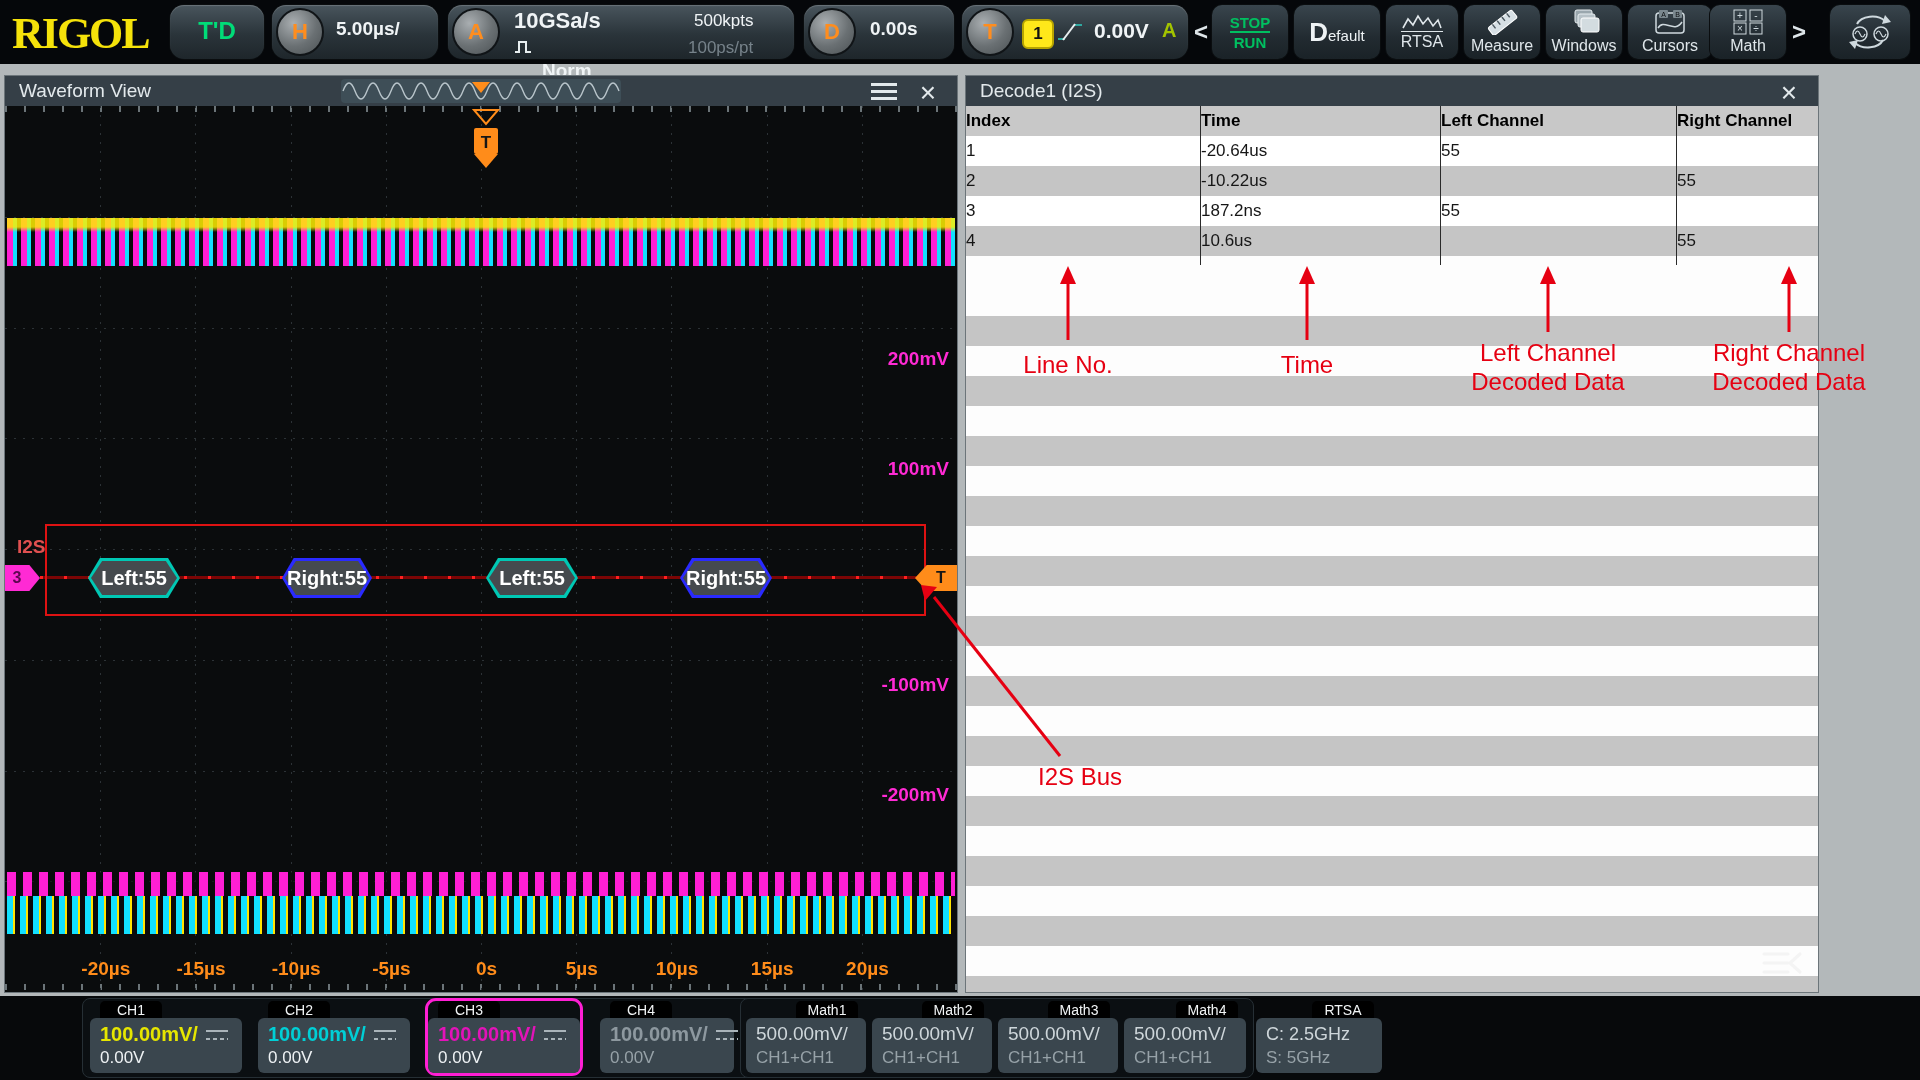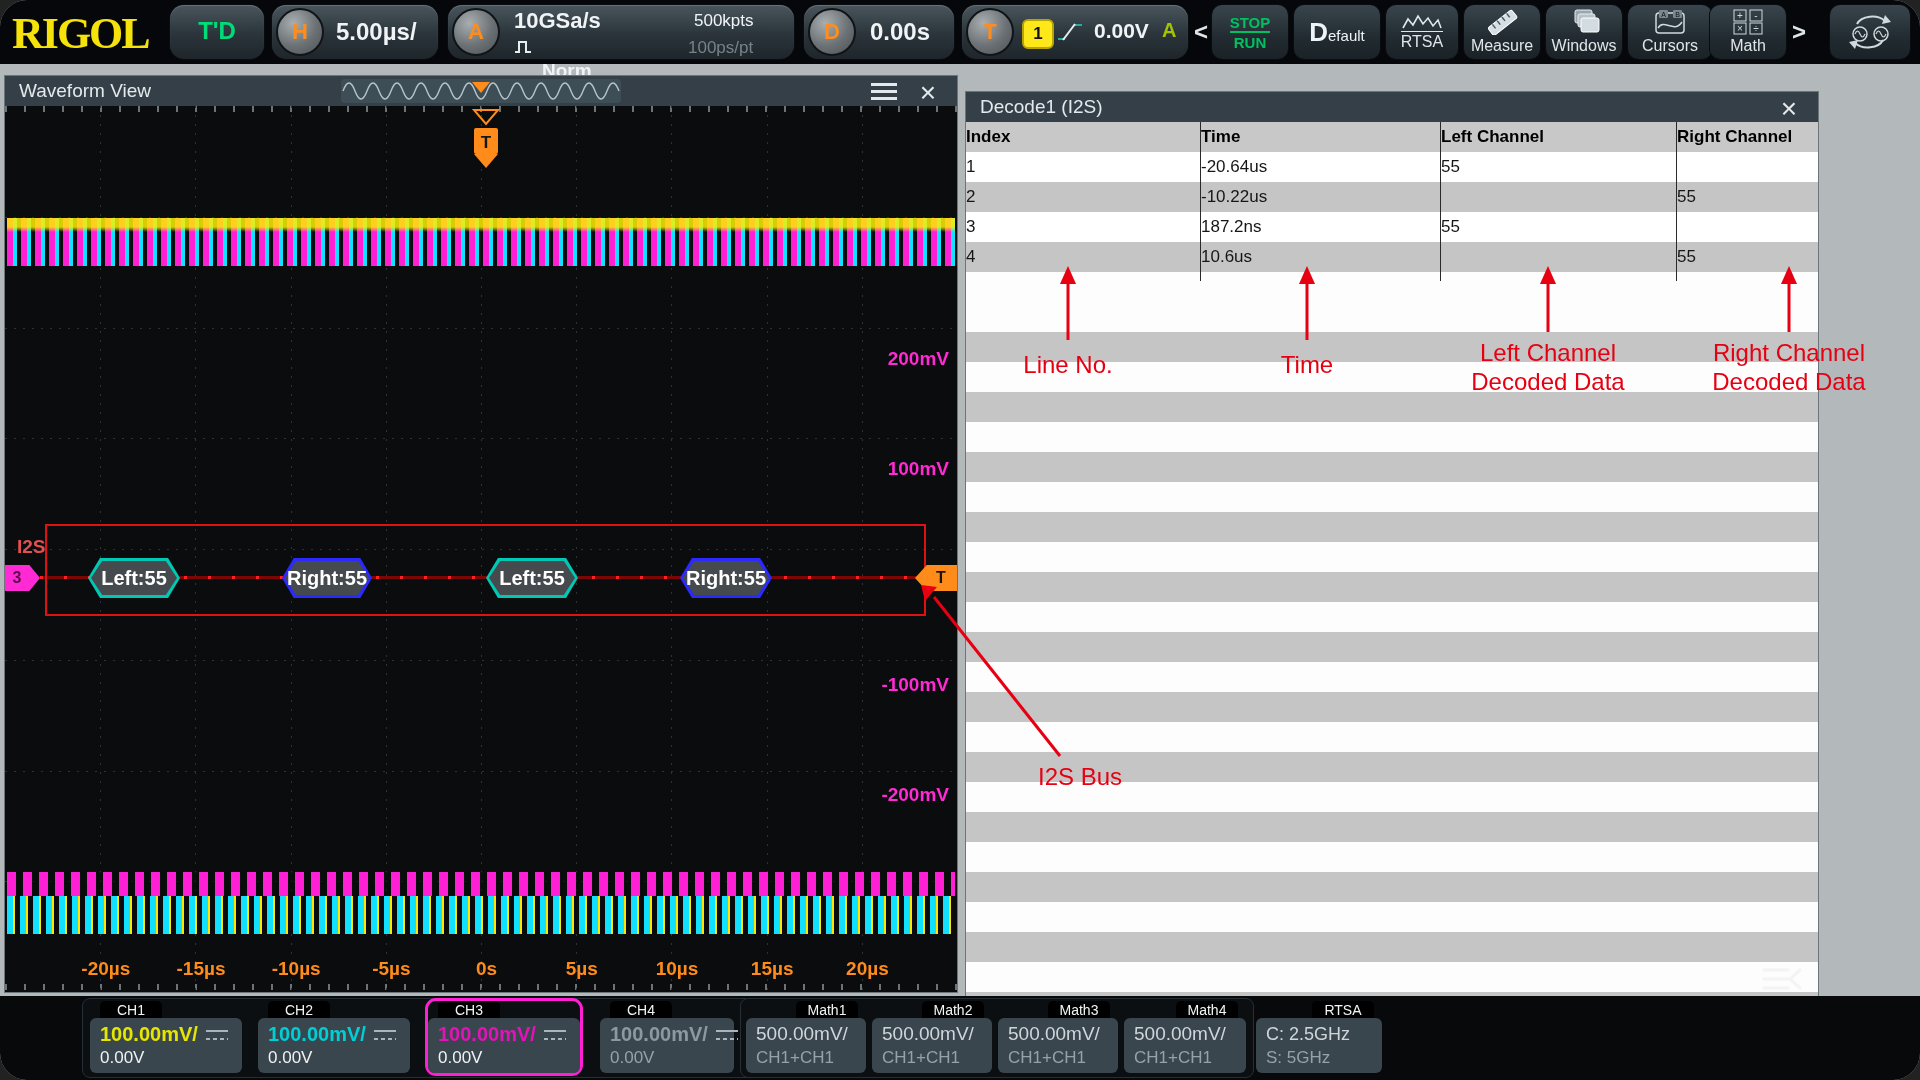--- a/index.html
+++ b/index.html
@@ -1,50 +1,50 @@
 <!DOCTYPE html>
 <html><head>
 <meta charset="utf-8">
 <style>
   html,body{margin:0;padding:0;background:#222;}
   #stage{position:relative;width:1920px;height:1080px;overflow:hidden;
-         font-family:"Liberation Sans",sans-serif;background:#b3b8ba;border-radius:27px;
+         font-family:"Liberation Sans",sans-serif;background:#b3b8ba;
          -webkit-font-smoothing:antialiased;}
 
   
   #topbar{position:absolute;left:0;top:0;width:1920px;height:64px;background:#05070a;}
   .logo{position:absolute;left:12px;top:8px;font-family:"Liberation Serif",serif;
         font-weight:bold;font-size:44px;letter-spacing:-2px;color:#f5e20a;}
   .pill{position:absolute;top:5px;height:54px;border-radius:14px;
         background:linear-gradient(180deg,#49555d 0%,#2a343a 55%,#1e262b 100%);
         box-shadow:0 0 0 1px #0a0d0f, inset 0 1px 1px rgba(255,255,255,.18);}
   .knob{position:absolute;left:4px;top:3px;width:48px;height:48px;border-radius:50%;
         background:radial-gradient(circle at 35% 30%,#a9aeb1,#6a7073 55%,#4b5154);
         border:2px solid #101417;display:flex;align-items:center;justify-content:center;
         font-weight:bold;font-size:22px;color:#ff8d1e;box-sizing:border-box;}
-  .pilltext{color:#f0f4f6;font-size:24px;font-weight:bold;}
+  .pilltext{color:#f0f4f6;font-size:19px;font-weight:bold;}
   .tdtext{color:#00dc78;font-size:24px;font-weight:bold;}
   .graytext{color:#76828a;}
   .tbtn{position:absolute;top:5px;height:54px;border-radius:10px;
         background:linear-gradient(180deg,#39454d 0%,#222b31 60%,#1a2227 100%);
         box-shadow:0 0 0 1px #0a0d0f;display:flex;flex-direction:column;
         align-items:center;justify-content:center;color:#dfe6ea;font-size:15px;}
   .chev{position:absolute;top:18px;color:#dfe6ea;font-size:24px;font-weight:bold;}
   .trigbadge{position:absolute;background:#ffe81a;border:2px solid #b7a400;border-radius:6px;
         width:28px;height:26px;color:#111;font-weight:bold;font-size:17px;
         display:flex;align-items:center;justify-content:center;}
   .stoprun{color:#00c060;font-weight:bold;font-size:15px;line-height:17px;text-align:center;}
   .stoprun .run{display:block;border-top:2px solid #00c060;padding-top:1px;}
 
   
   .panel-title{position:absolute;left:0;top:0;right:0;height:30px;background:#353f47;
         color:#e3e9ec;font-size:19px;line-height:30px;padding-left:14px;box-sizing:border-box;}
   #wavepanel{position:absolute;left:5px;top:76px;width:952px;height:916px;
         background:#0a0c0d;box-shadow:0 0 0 1px #6c757a;}
-  #decodepanel{position:absolute;left:966px;top:92px;width:852px;height:916px;
+  #decodepanel{position:absolute;left:966px;top:76px;width:852px;height:916px;
         background:#0f766e;box-shadow:0 0 0 1px #6c757a;}
   .closex{position:absolute;top:-2px;width:30px;height:30px;color:#e3e9ec;font-size:28px;
         line-height:30px;text-align:center;}
   .burger{position:absolute;width:26px;height:17px;}
   .burger i{display:block;height:3px;background:#e3e9ec;margin-bottom:4px;}
 
   
   .vgrid{position:absolute;top:30px;bottom:0;width:1px;
          background:repeating-linear-gradient(180deg,#2c3236 0 2px,transparent 2px 9px);}
   .hgrid{position:absolute;left:0;right:0;height:1px;

